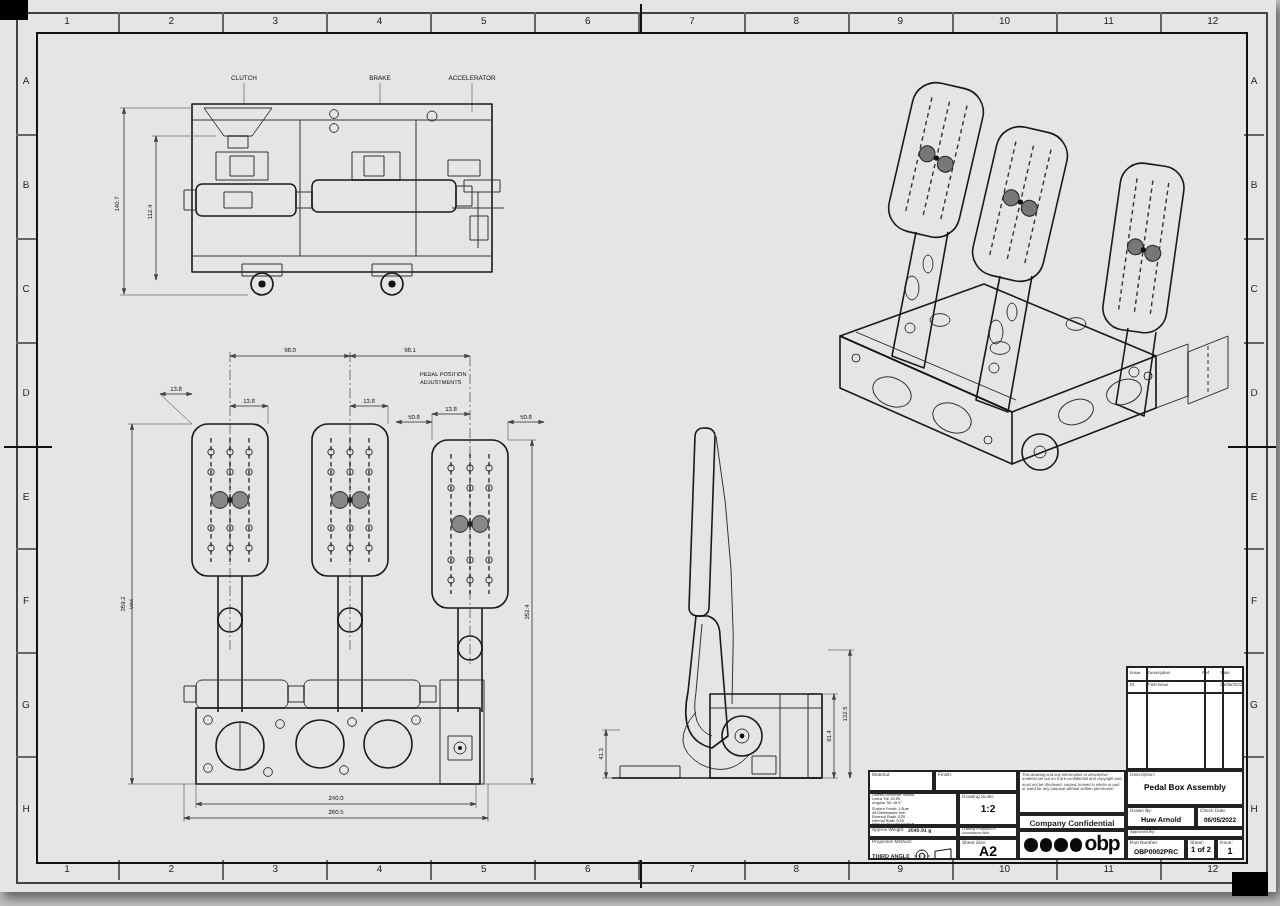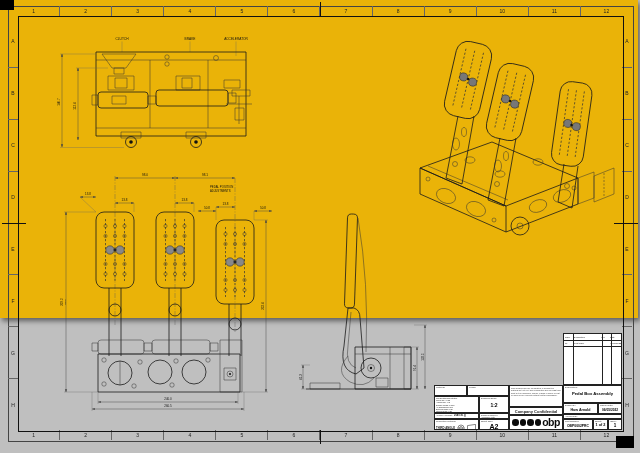--- a/index.html
+++ b/index.html
@@ -1,18 +1,18 @@
 <!DOCTYPE html>
 <html><head>
 <meta charset="utf-8">
 <style>
   html,body{margin:0;padding:0;}
   body{width:640px;height:453px;background:#bfbfbf;position:relative;overflow:hidden;
        font-family:"Liberation Sans",sans-serif;}
-  .sheet{position:absolute;left:0;top:0;width:638px;height:318px;background:#eab308;
+  .sheet{position:absolute;left:0;top:0;width:638px;height:446px;background:#e5e5e5;
          box-shadow:2px 3px 5px rgba(0,0,0,.5);}
   .frame-outer{position:absolute;left:8px;top:6px;width:624px;height:434px;
                border:0.6px solid #444;}
   .frame-inner{position:absolute;left:18px;top:16px;width:604px;height:414px;
                border:1.4px solid #111;}
   .ruler-h{position:absolute;left:8px;width:624px;height:10px;display:flex;}
   .ruler-h.top{top:6px;} .ruler-h.bot{top:430px;}
   .ruler-h span{flex:1;text-align:center;font-size:5px;line-height:10px;color:#222;
                 border-right:0.5px solid #666;}
   .ruler-h span:last-child{border-right:none;}

